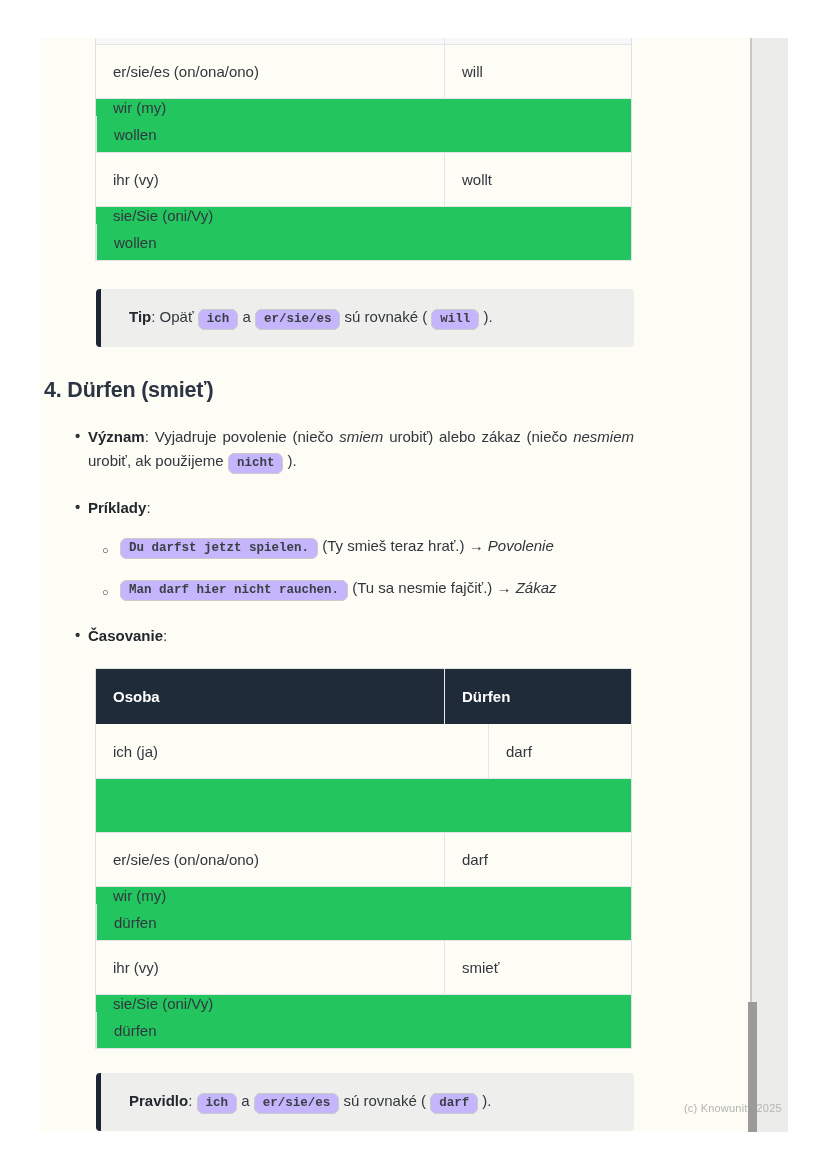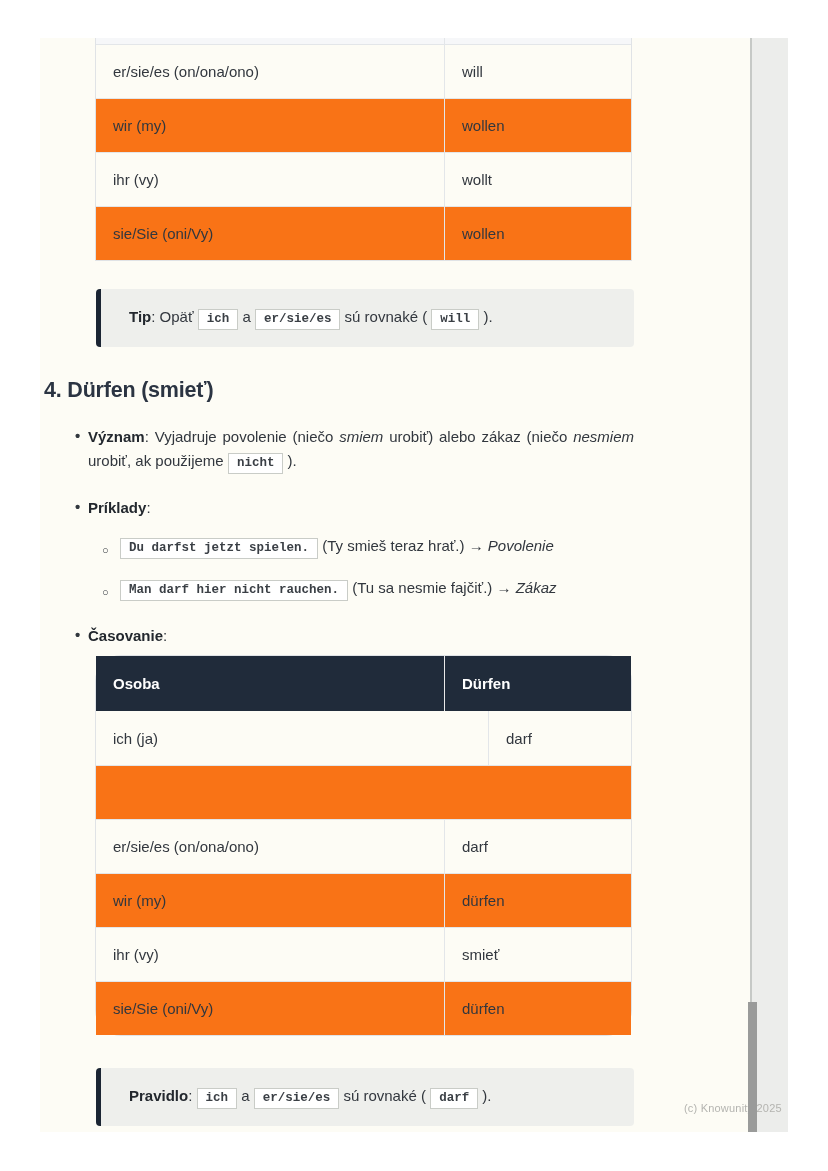--- a/index.html
+++ b/index.html
@@ -38,33 +38,33 @@
     border:1px solid #e0e3e6; background:#fdfcf5;
   }
   .tbl-top { border-top:none; }
   .thead {
     display:flex; height:55px; background:#202b3a; color:#ffffff;
     font-weight:700; font-size:15px;
   }
   .thead .c2 { border-left:1px solid #e9e9e9; }
   .trow { display:flex; height:54px; box-sizing:border-box; border-top:1px solid #e3e6e9; font-size:15px;justify-content:flex-end; }
   .partial { display:flex; height:6px; border-top:none; background:#f6f7f9; }
-  .trow.alt { background:#f97316; }
+  .trow.alt { background:#22c55e;flex-direction:column; }
   .c1 { width:348px; box-sizing:border-box; padding-left:17px; display:flex; align-items:center; }
   .c2 { flex:1; box-sizing:border-box; padding-left:17px; display:flex; align-items:center; }
   .trow .c2 { border-left:1px solid #e3e6e9; }
   .partial .c2 { border-left:1px solid #e3e6e9; }
 
   
   .callout {
     margin:28px 0 0 56px; width:538px; box-sizing:border-box;
     background:#eeefec; border-left:5px solid #1b2533; border-radius:4px;
     padding:15px 14px 15px 28px;
   }
-  .callout.rule { margin-top:32px; }
+  .callout.rule { margin-top:24px; }
   .callout p { margin:0; font-size:15px; line-height:25px; }
 
   h2 {
     margin:30px 0 0 4px; font-size:21.5px; line-height:26px;
     color:#2b3442; letter-spacing:-0.2px; font-weight:700;
   }
 
   
   ul.main { list-style:none; margin:22px 0 0 48px; padding:0; width:546px; }
   ul.main > li { position:relative; font-size:15px; line-height:24px; }
@@ -74,21 +74,21 @@
   ul.sub { list-style:none; margin:13px 0 0 0; padding:0 0 0 32px; }
   ul.sub > li { position:relative; line-height:26px; }
   ul.sub > li + li { margin-top:14px; }
   .marker2 { position:absolute; left:-18px; top:4px; font-size:11px; font-weight:400; }
 
   strong { color:#23282e; }
   em { font-style:italic; }
 
   code.chip {
     font-family:"Liberation Mono", monospace; font-size:12.5px; font-weight:700;
-    background:#ffffff; border:1px solid #c9ccc7; border-radius:0;
+    background:#c4b5fd; border:1px solid #c9ccc7; border-radius:7px;
     padding:2px 8px 3px; color:#3a3f45; white-space:nowrap;
   }
 </style>
 </head>
 <body>
 
 <div class="stage">
   <div class="page">
 
     <div class="tbl tbl-top">
@@ -138,21 +138,21 @@
             <code class="chip">Man darf hier nicht rauchen.</code><span> (Tu sa nesmie fajčiť.) → </span><em>Zákaz</em>
           </li>
         </ul>
       </li>
       <li>
         <span class="marker">•</span>
         <strong>Časovanie</strong><span>:</span>
       </li>
     </ul>
 
-    <div class="tbl" style="margin-top:7px;border-radius:26px;">
+    <div class="tbl" style="margin-top:20px;">
       <div class="thead">
         <div class="c1">Osoba</div>
         <div class="c2">Dürfen</div>
       </div>
       <div class="trow" style="border-top:none;gap:44px;">
         <div class="c1">ich (ja)</div>
         <div class="c2">darf</div>
       </div>
       <div class="trow alt">
       </div>

